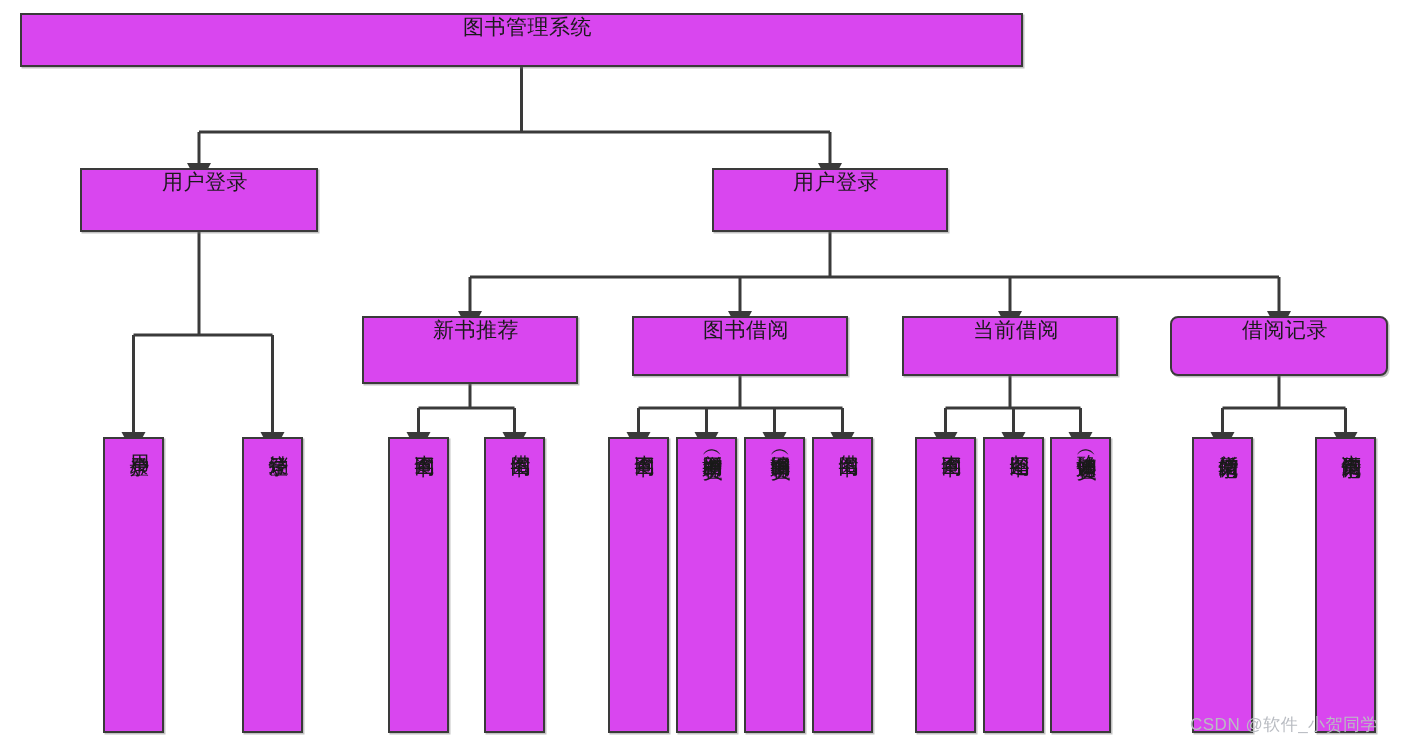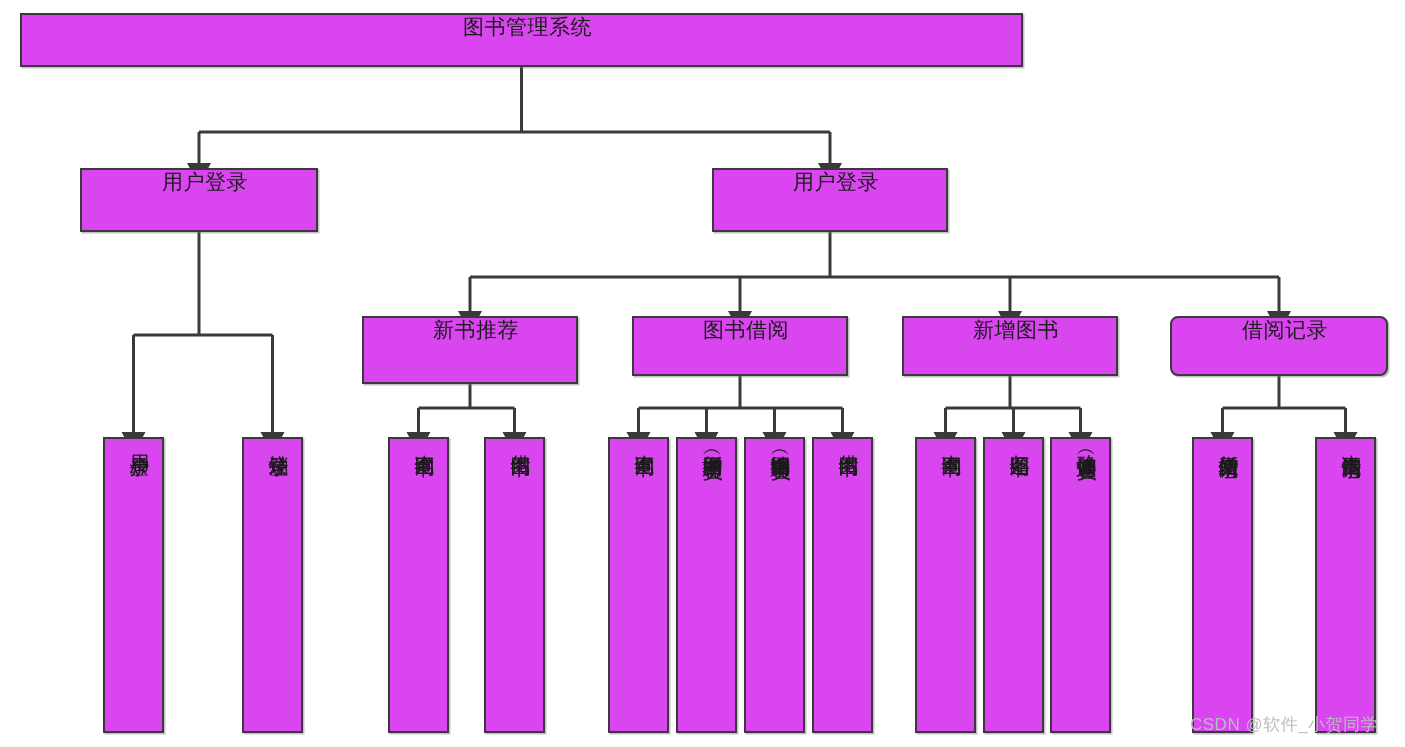--- a/index.html
+++ b/index.html
@@ -127,21 +127,21 @@
       <div class="node-box" style="left: 712px; top: 168px; width: 236px; height: 64px;">
         <span class="node-label">用户登录</span>
       </div>
       <div class="node-box" style="left: 362px; top: 316px; width: 216px; height: 68px;">
         <span class="node-label">新书推荐</span>
       </div>
       <div class="node-box" style="left: 632px; top: 316px; width: 216px; height: 60px;">
         <span class="node-label">图书借阅</span>
       </div>
       <div class="node-box" style="left: 902px; top: 316px; width: 216px; height: 60px;">
-        <span class="node-label">新增图书</span>
+        <span class="node-label">当前借阅</span>
       </div>
       <div class="node-box" style="left: 1170px; top: 316px; width: 218px; height: 60px; border-radius: 8px;">
         <span class="node-label">借阅记录</span>
       </div>
       <div class="node-box vertical" style="left: 103px; top: 437px; width: 61px; height: 296px;">
         <span class="node-label">用户登录</span>
       </div>
       <div class="node-box vertical" style="left: 242px; top: 437px; width: 61px; height: 296px;">
         <span class="node-label">注销登录</span>
       </div>

